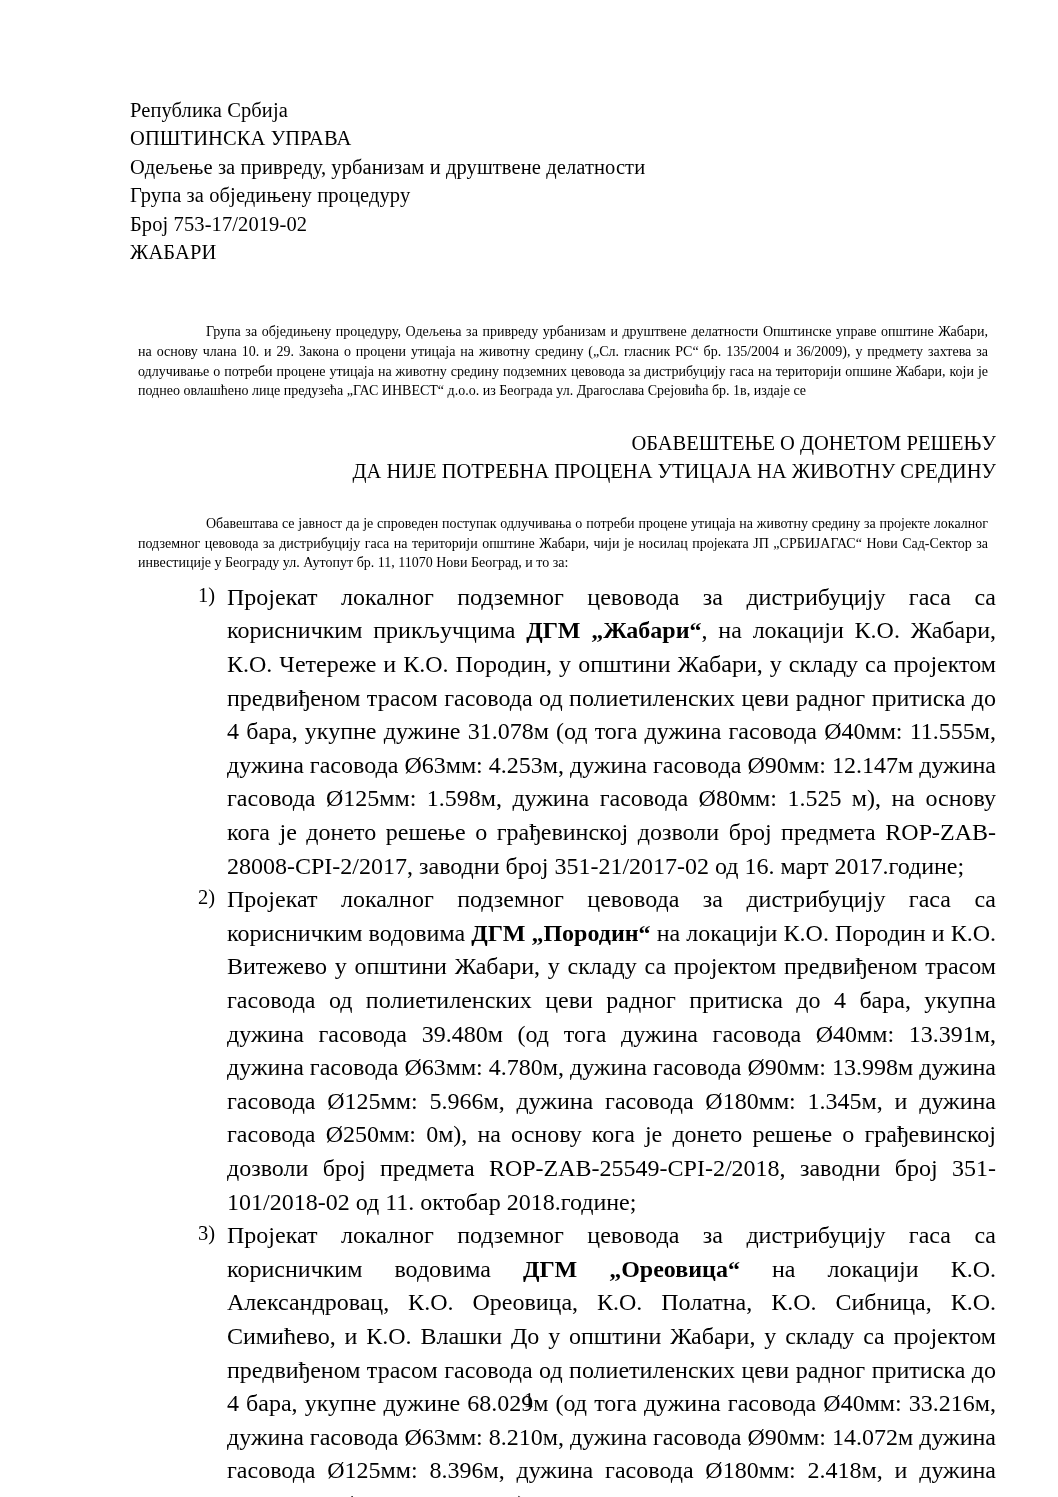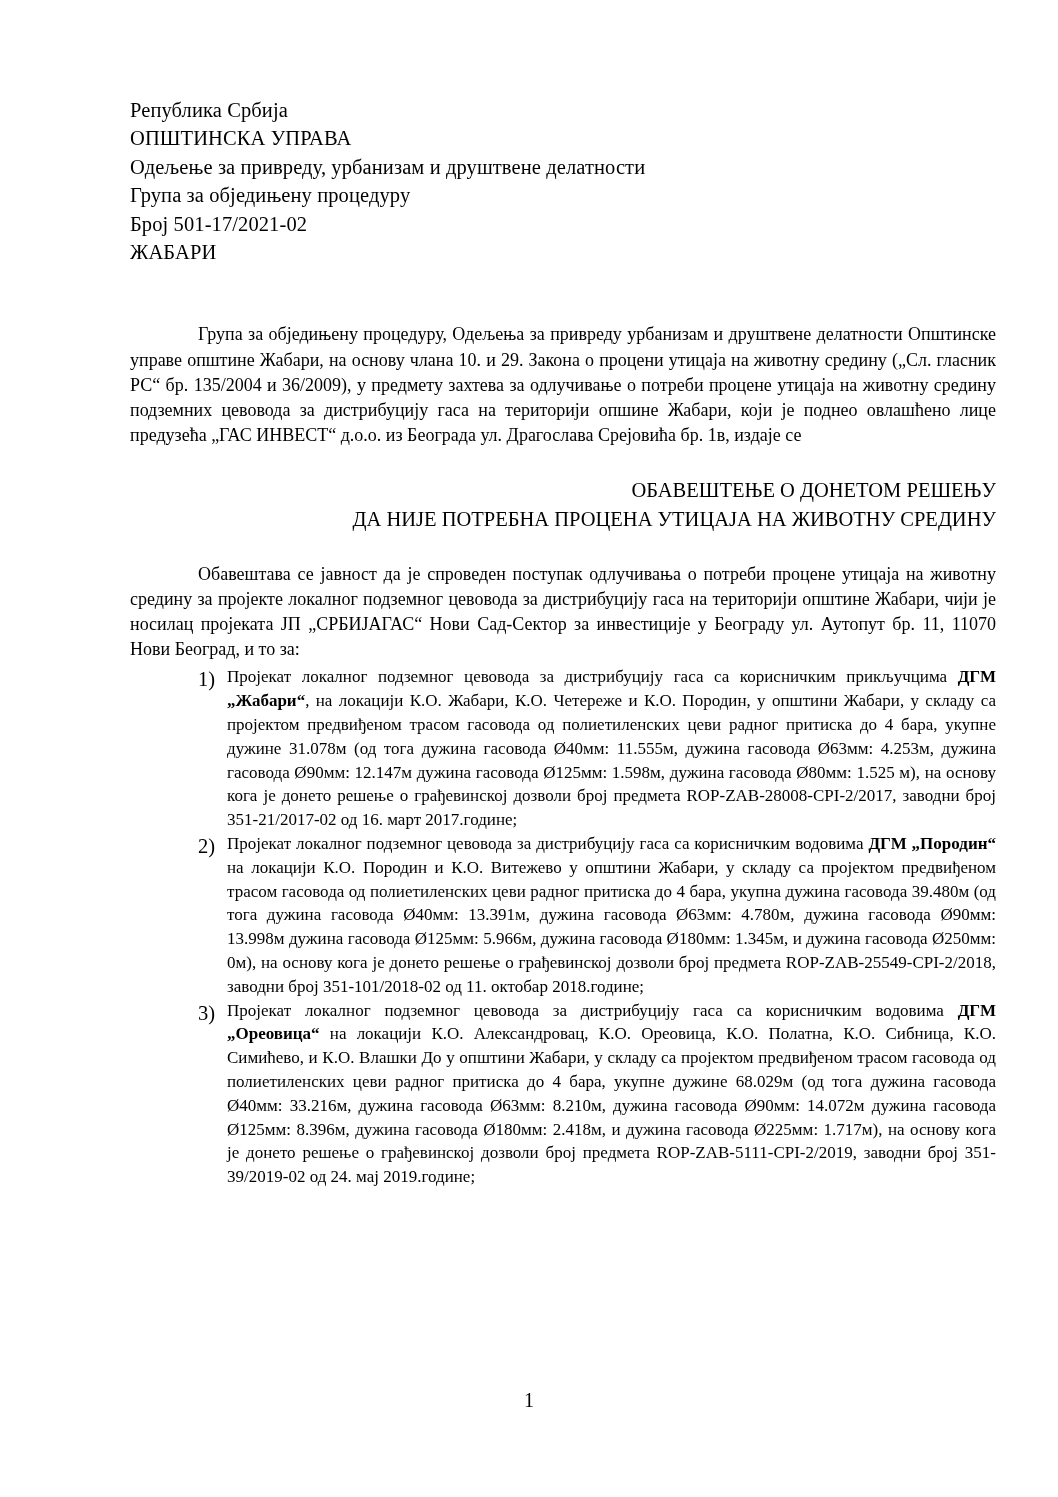--- a/index.html
+++ b/index.html
@@ -31,26 +31,26 @@
     font-size: 20.5px;
     line-height: 1.385;
     white-space: nowrap;
   }
   .letterhead div {
     letter-spacing: 0.1px;
   }
 
   
   .para {
-    font-size: 18px;
+    font-size: 14px;
     line-height: 1.40;
     text-align: justify;
     text-justify: inter-word;
     text-indent: 68px;
-    margin: 0;
+    margin: 8px;
   }
   .para.p-intro { margin-top: 56px; }
   .para.p-second { margin-top: 28px; }
 
   
   .headline {
     margin-top: 28px;
     text-align: right;
     font-size: 20.5px;
     line-height: 1.40;
@@ -61,21 +61,21 @@
   ol.items {
     margin: 3px 0 0 0;
     padding: 0;
     list-style: none;
     counter-reset: itm;
   }
   ol.items > li {
     position: relative;
     counter-increment: itm;
     padding-left: 97px;
-    font-size: 17px;
+    font-size: 24px;
     line-height: 1.40;
     text-align: justify;
     text-justify: inter-word;
     margin: 0;
   }
   ol.items > li::before {
     content: counter(itm) ")";
     position: absolute;
     left: 68px;
     top: 0;
@@ -101,21 +101,21 @@
 <body>
 
 <div class="page">
   <div class="content">
 
     <div class="letterhead">
       <div>Република Србија</div>
       <div>ОПШТИНСКА УПРАВА</div>
       <div>Одељење за привреду, урбанизам и друштвене делатности</div>
       <div>Група за обједињену процедуру</div>
-      <div>Број 501-17/2021-02</div>
+      <div>Број 753-17/2019-02</div>
       <div>ЖАБАРИ</div>
     </div>
 
     <p class="para p-intro">Група за обједињену процедуру, Одељења за привреду урбанизам и друштвене делатности Општинске управе општине Жабари, на основу члана 10. и 29. Закона о процени утицаја на животну средину („Сл. гласник РС“ бр. 135/2004 и 36/2009), у предмету захтева за одлучивање о потреби процене утицаја на животну средину подземних цевовода за дистрибуцију гаса на територији опшине Жабари, који је поднео овлашћено лице предузећа „ГАС ИНВЕСТ“ д.о.о. из Београда ул. Драгослава Срејовића бр. 1в, издаје се</p>
 
     <div class="headline">
       <div>ОБАВЕШТЕЊЕ О ДОНЕТОМ РЕШЕЊУ</div>
       <div>ДА НИЈЕ ПОТРЕБНА ПРОЦЕНА УТИЦАЈА НА ЖИВОТНУ СРЕДИНУ</div>
     </div>
 

